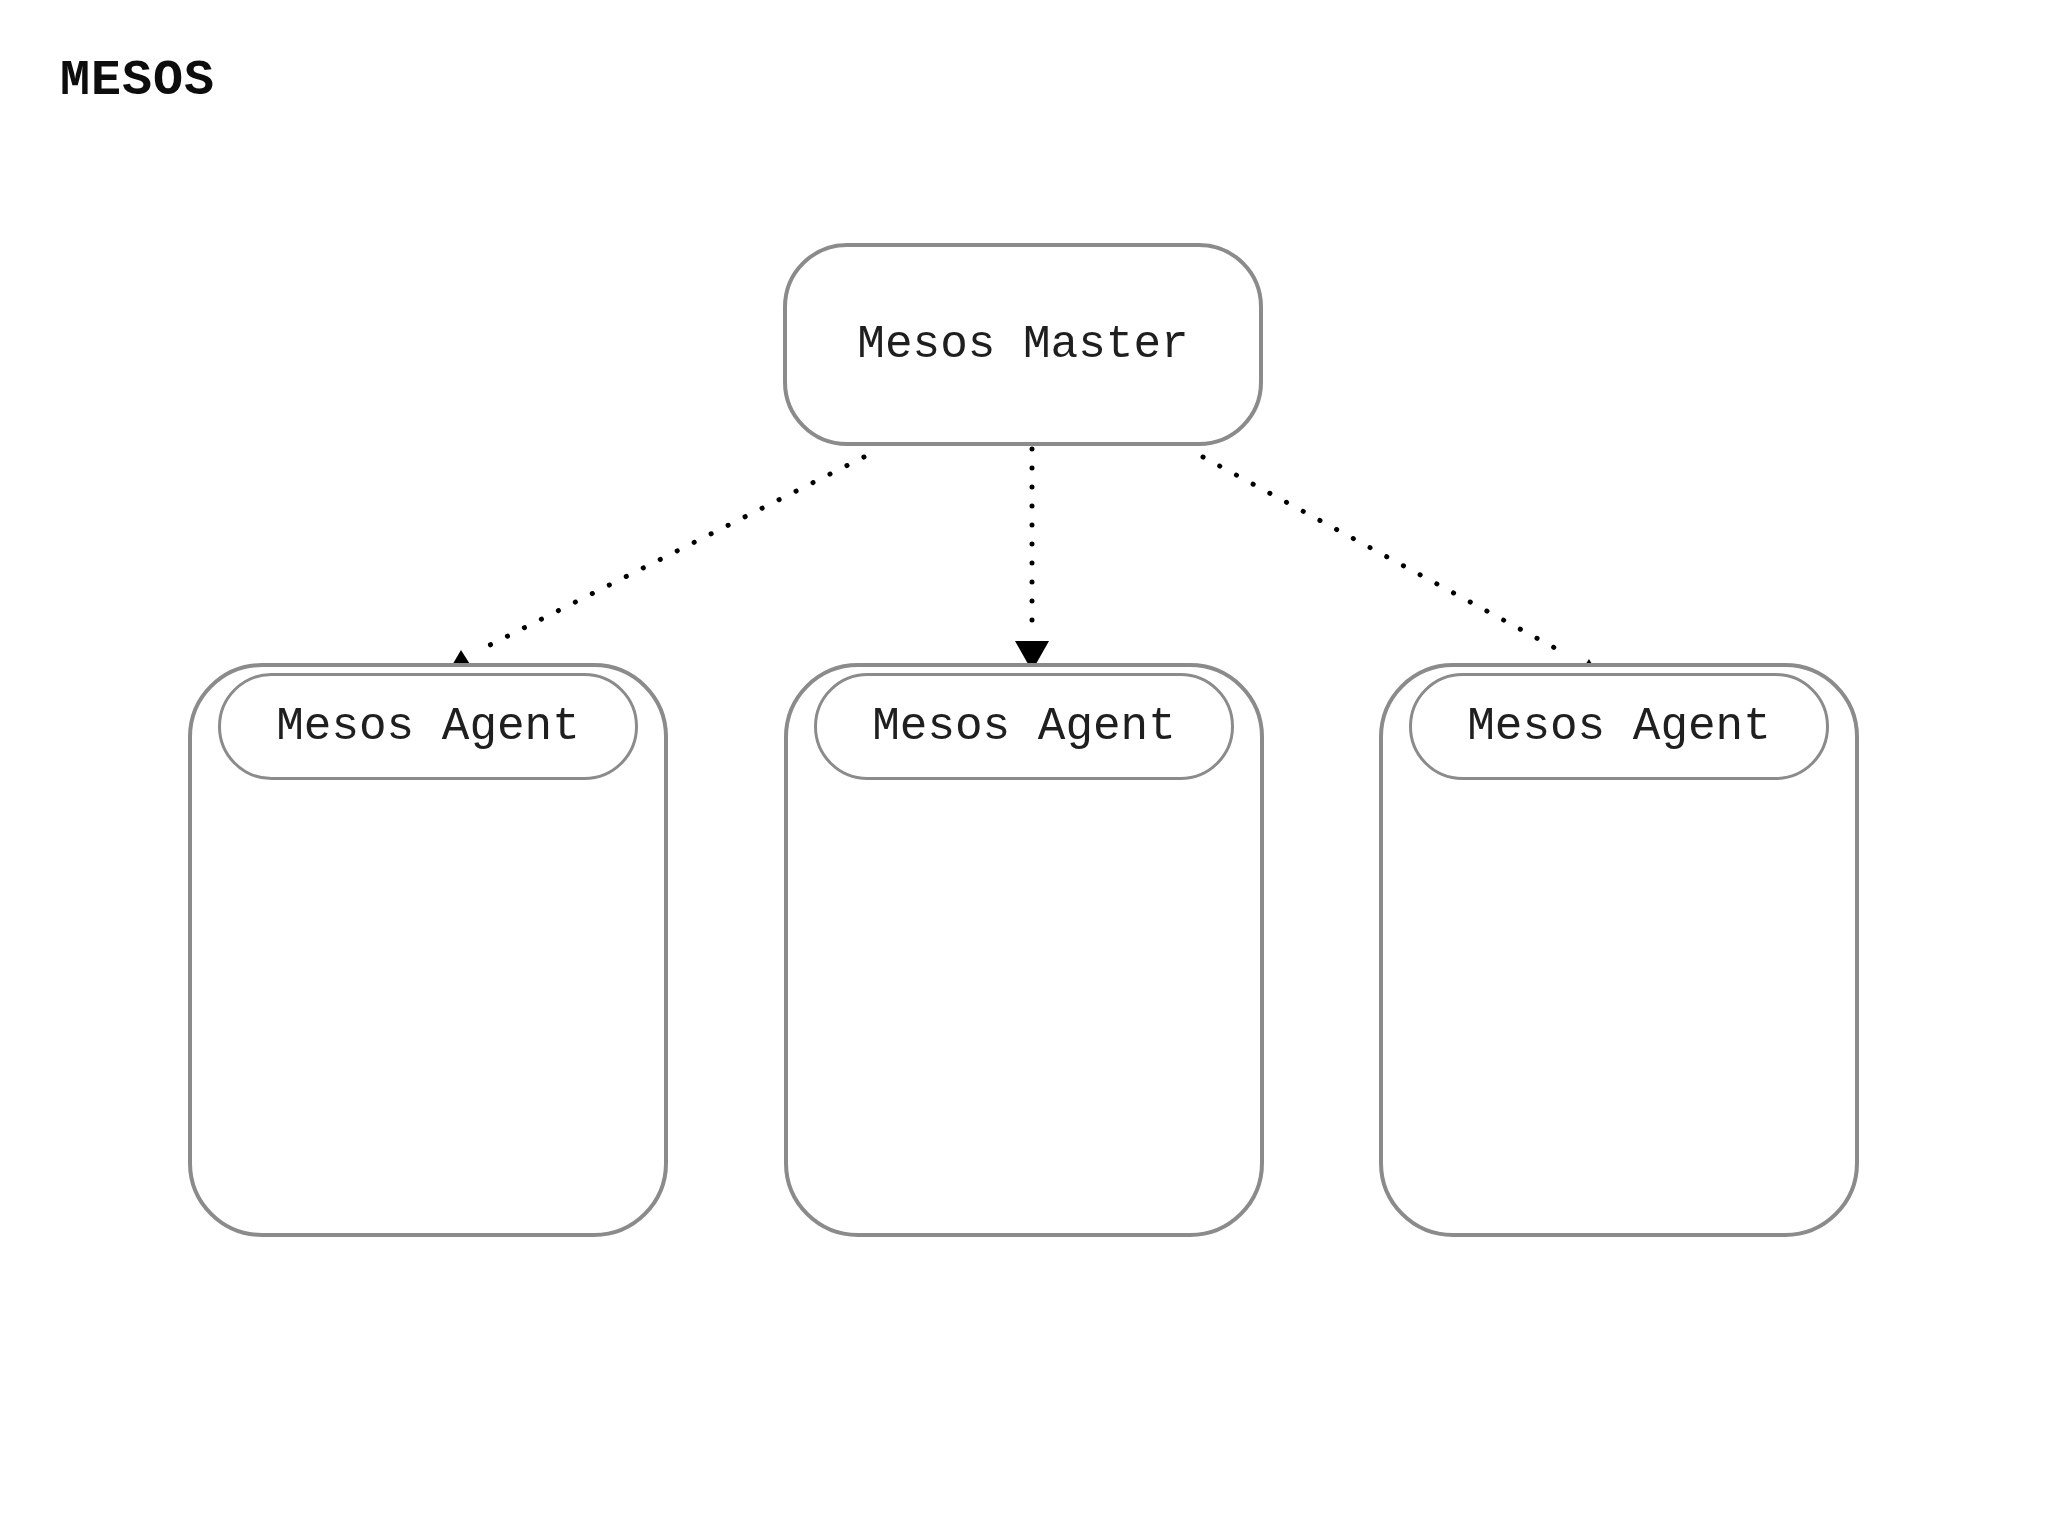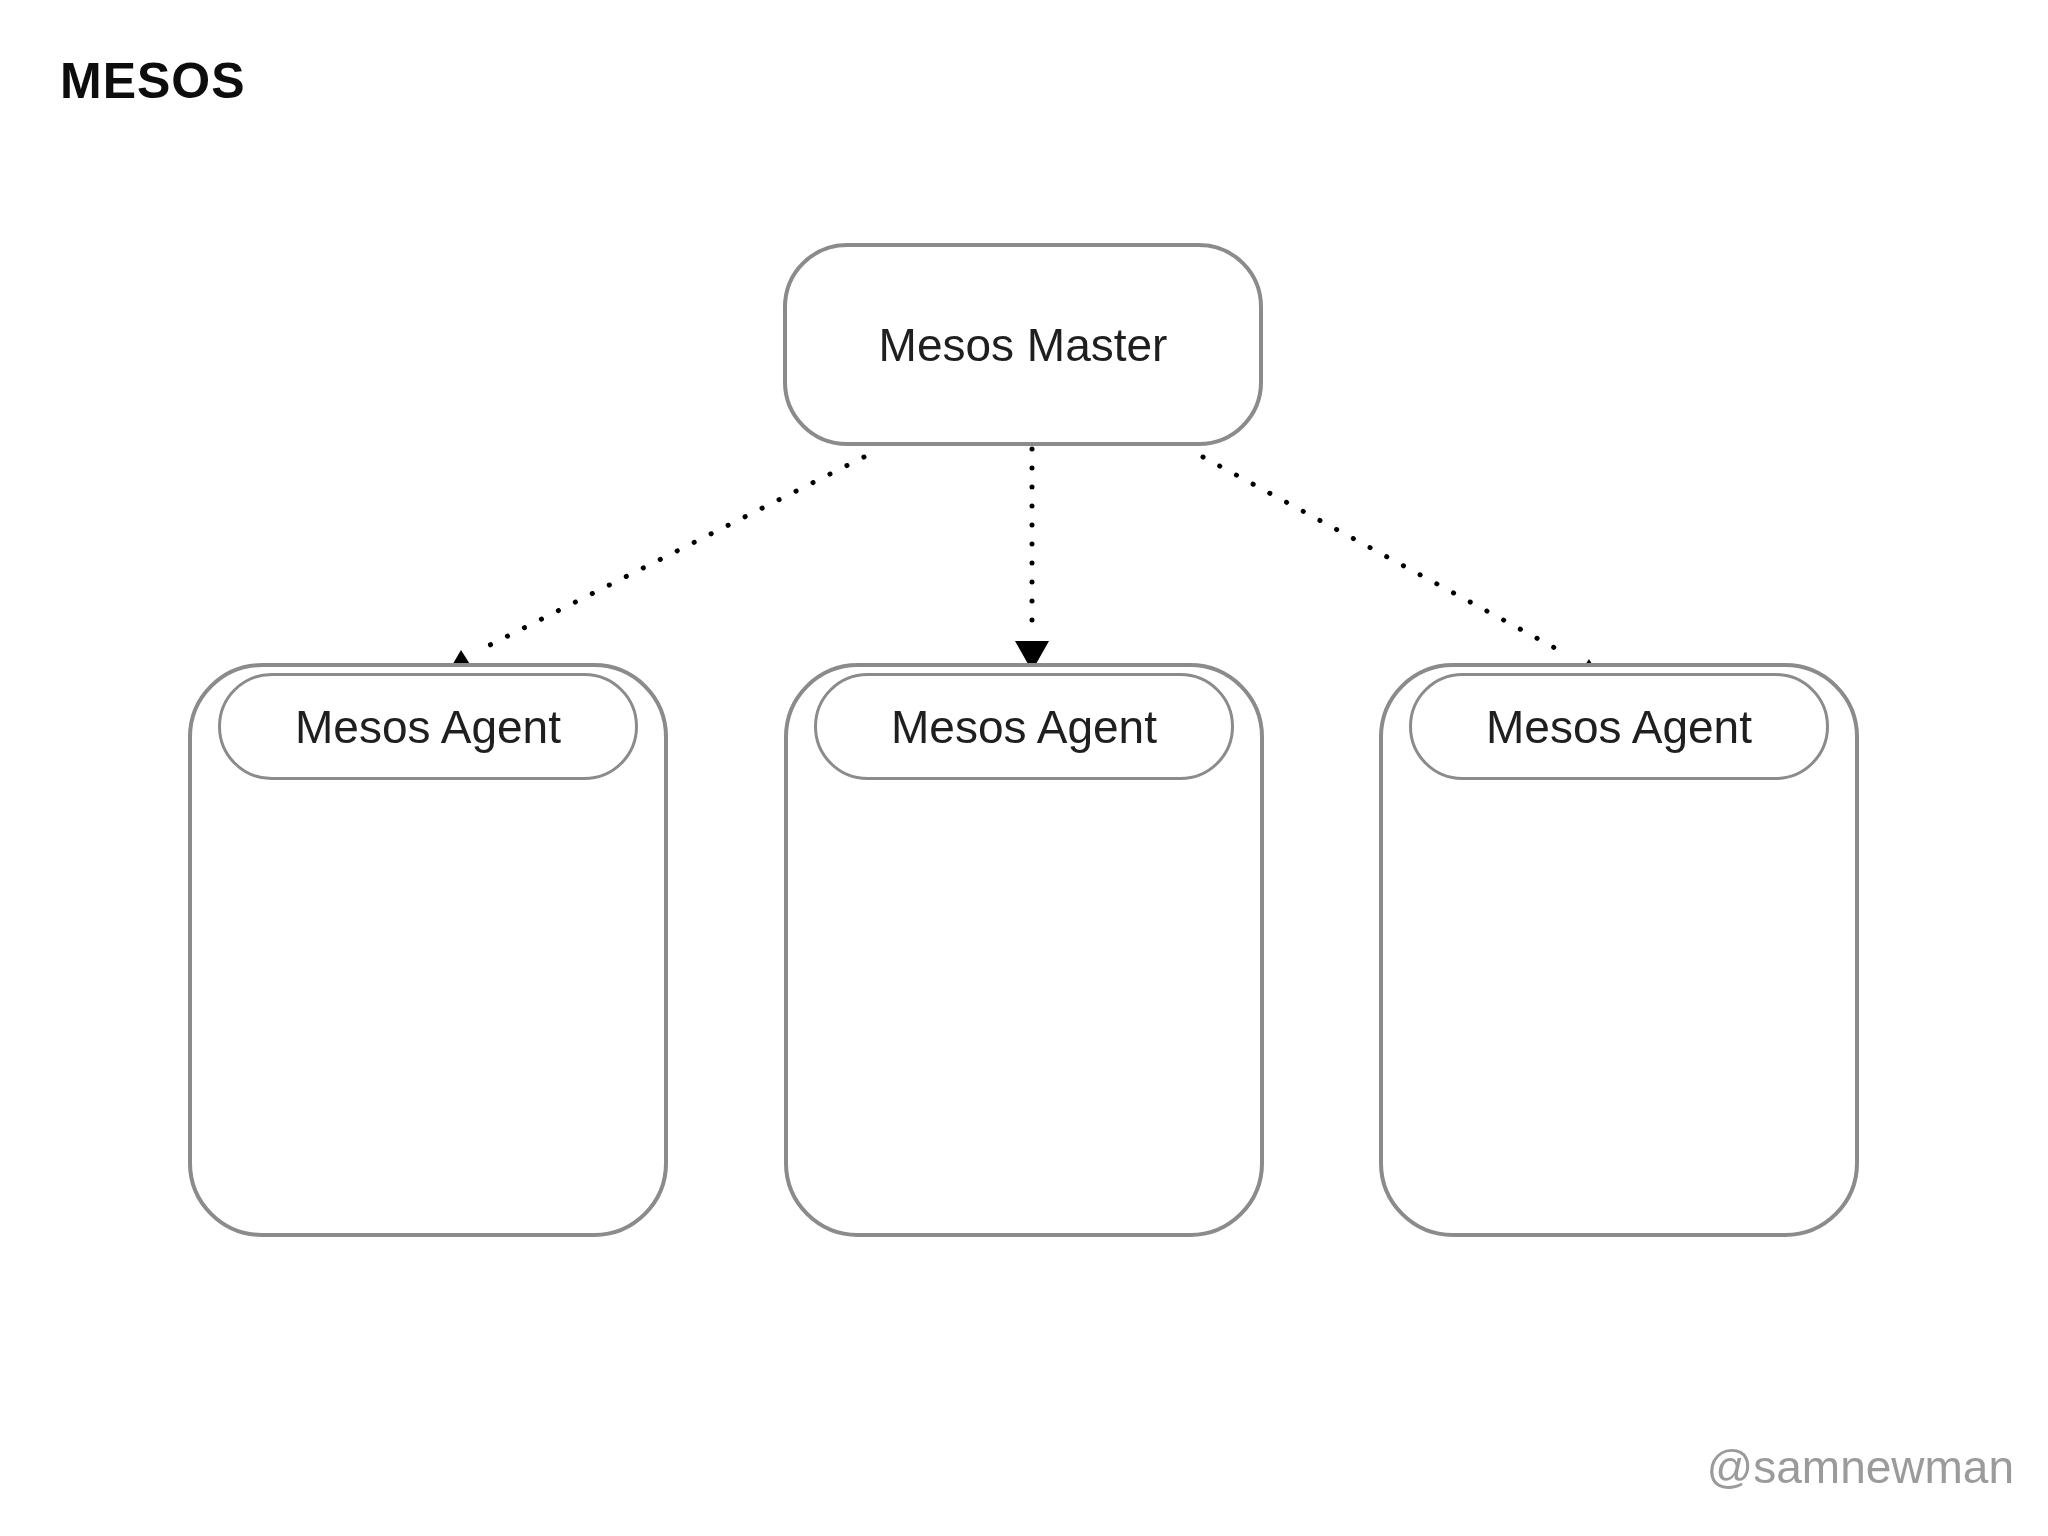--- a/index.html
+++ b/index.html
@@ -9,21 +9,21 @@
     --watermark-color:#9b9b9b;
     --bg-color:#ffffff;
   }
   *{margin:0;padding:0;box-sizing:border-box;}
   html,body{background:var(--bg-color);}
   .canvas{
     position:relative;
     width:2048px;height:1536px;
     background:var(--bg-color);
     overflow:hidden;
-    font-family:Liberation Sans, sans-serif;
+    font-family:Liberation Mono, monospace;
   }
   .slide-title{
     position:absolute;
     left:60px;top:56px;
     font-size:50px;
     font-weight:800;
     letter-spacing:1px;
     color:#0d0d0d;
     line-height:1;
   }
@@ -116,15 +116,14 @@
       <span>Mesos Agent</span>
     </div>
   </div>
 
   <div class="node agent agent-3">
     <div class="agent-pill">
       <span>Mesos Agent</span>
     </div>
   </div>
 
-  <div class="watermark">@samnewman</div>
 
 </div>
 
 </body></html>

